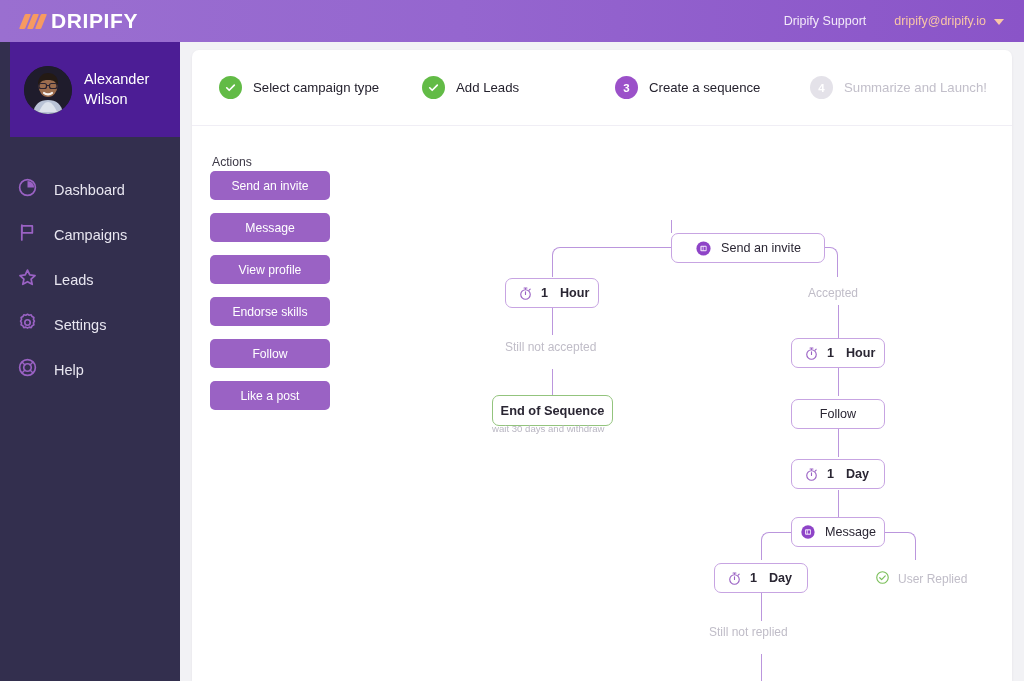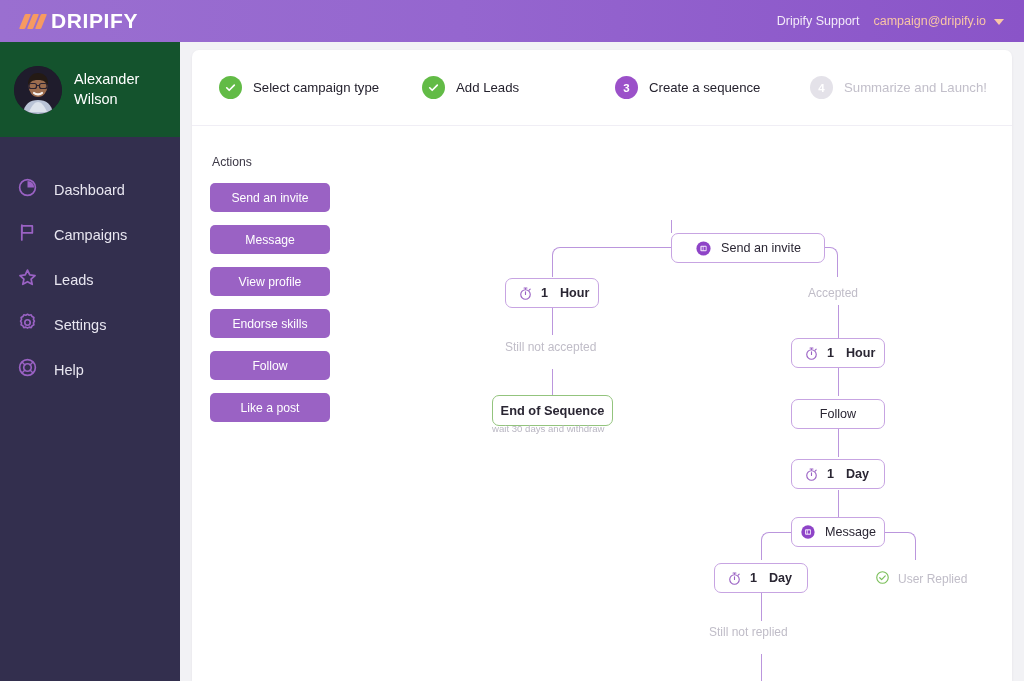--- a/index.html
+++ b/index.html
@@ -20,36 +20,36 @@
   .brand { width: 180px; display: flex; align-items: center; padding-left: 22px; gap: 7px; }
   .brand-slashes { display: flex; gap: 2px; }
   .brand-slashes i {
     display: block; width: 6px; height: 15px; background: #f79a61;
     transform: skewX(-22deg); border-radius: 1px;
   }
   .brand-name {
     color: #ffffff; font-size: 21px; font-weight: bold; letter-spacing: 0.6px;
   }
   .topbar-right {
-    margin-left: auto; display: flex; align-items: center; gap: 14px;
+    margin-left: auto; display: flex; align-items: center; gap: 28px;
     padding-right: 20px; font-size: 12.5px;
   }
   .support-link { color: #f3eaf9; }
   .account { display: flex; align-items: center; gap: 8px; color: #f9c6a6; }
   .chev { width: 0; height: 0; border-left: 5px solid transparent; border-right: 5px solid transparent;
           border-top: 6px solid #f9c6a6; margin-top: 2px; }
 
   
   .sidebar {
     position: absolute; left: 0; top: 42px; width: 180px; height: 639px;
     background: #332f4e;
   }
   .profile {
-    height: 95px; background: #14532d; display: flex; align-items: center;
-    padding: 4px 14px; gap: 12px;
+    height: 95px; background: #4c1d95; display: flex; align-items: center;
+    padding: 4px 14px; gap: 12px; margin-left: 10px;
   }
   .avatar {
     width: 48px; height: 48px; border-radius: 50%; flex: 0 0 48px;
     background: #1d1a2a; overflow: hidden; position: relative;
   }
   .avatar svg { display: block; }
   .profile-name {
     color: #ffffff; font-size: 14.5px; line-height: 1.35; max-width: 95px;
   }
   .nav { padding-top: 16px; }
@@ -79,21 +79,21 @@
     font-size: 11.5px; font-weight: bold; color: #ffffff;
   }
   .badge.done { background: #62bb46; }
   .badge.active { background: #9b51c9; }
   .badge.todo { background: #e4e2e9; color: #ffffff; }
   .step-label { font-size: 13.2px; color: #25222e; }
   .step-label.muted { color: #c2bfca; }
 
   
   .actions { position: absolute; left: 18px; top: 105px; width: 130px; }
-  .actions-title { font-size: 12.2px; color: #3c3846; margin-bottom: 14px; padding-left: 2px; }
+  .actions-title { font-size: 12.2px; color: #3c3846; margin-bottom: 2px; padding-left: 2px; }
   .action-btn {
     width: 120px; height: 29px; border-radius: 5px; background: #9a62c4;
     color: #ffffff; font-size: 12.2px; display: flex; align-items: center;
     justify-content: center; margin-bottom: 13px; cursor: pointer; border: none;
     font-family: "Liberation Sans", sans-serif;
   }
 
   
   .flow { position: absolute; left: 160px; top: 92px; width: 660px; height: 530px; }
   .node {
@@ -135,21 +135,21 @@
       <span class="brand-slashes">
         <i></i>
           <i></i>
           <i></i>
       </span>
       <span class="brand-name">DRIPIFY</span>
     </div>
     <div class="topbar-right">
       <span class="support-link">Dripify Support</span>
       <span class="account">
-        <span>campaign@dripify.io</span>
+        <span>dripify@dripify.io</span>
         <span class="chev"></span>
       </span>
     </div>
   </div>
 
   <div class="sidebar">
     <div class="profile">
       <div class="avatar">
         <svg width="48" height="48" viewBox="0 0 48 48" aria-hidden="true">
           <circle cx="24" cy="24" r="24" fill="#1f1c2c"></circle>

